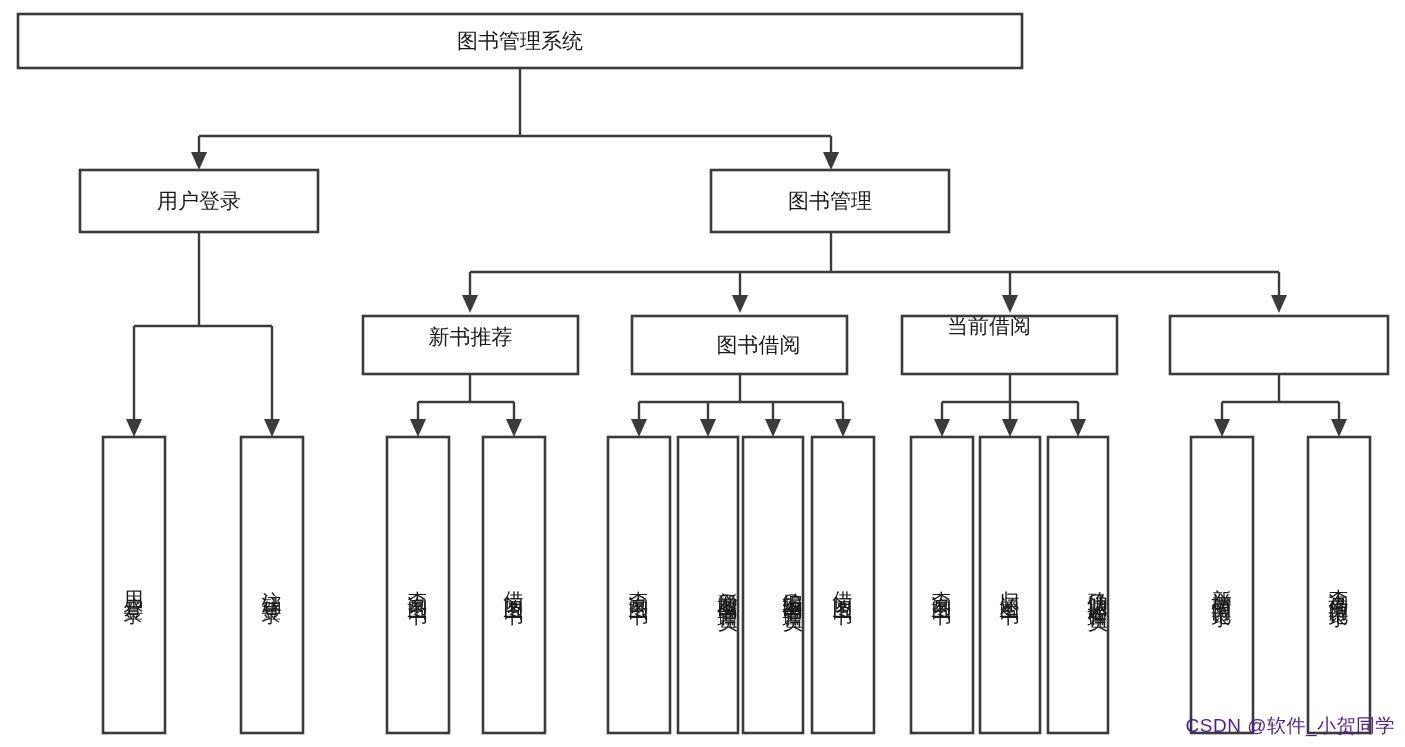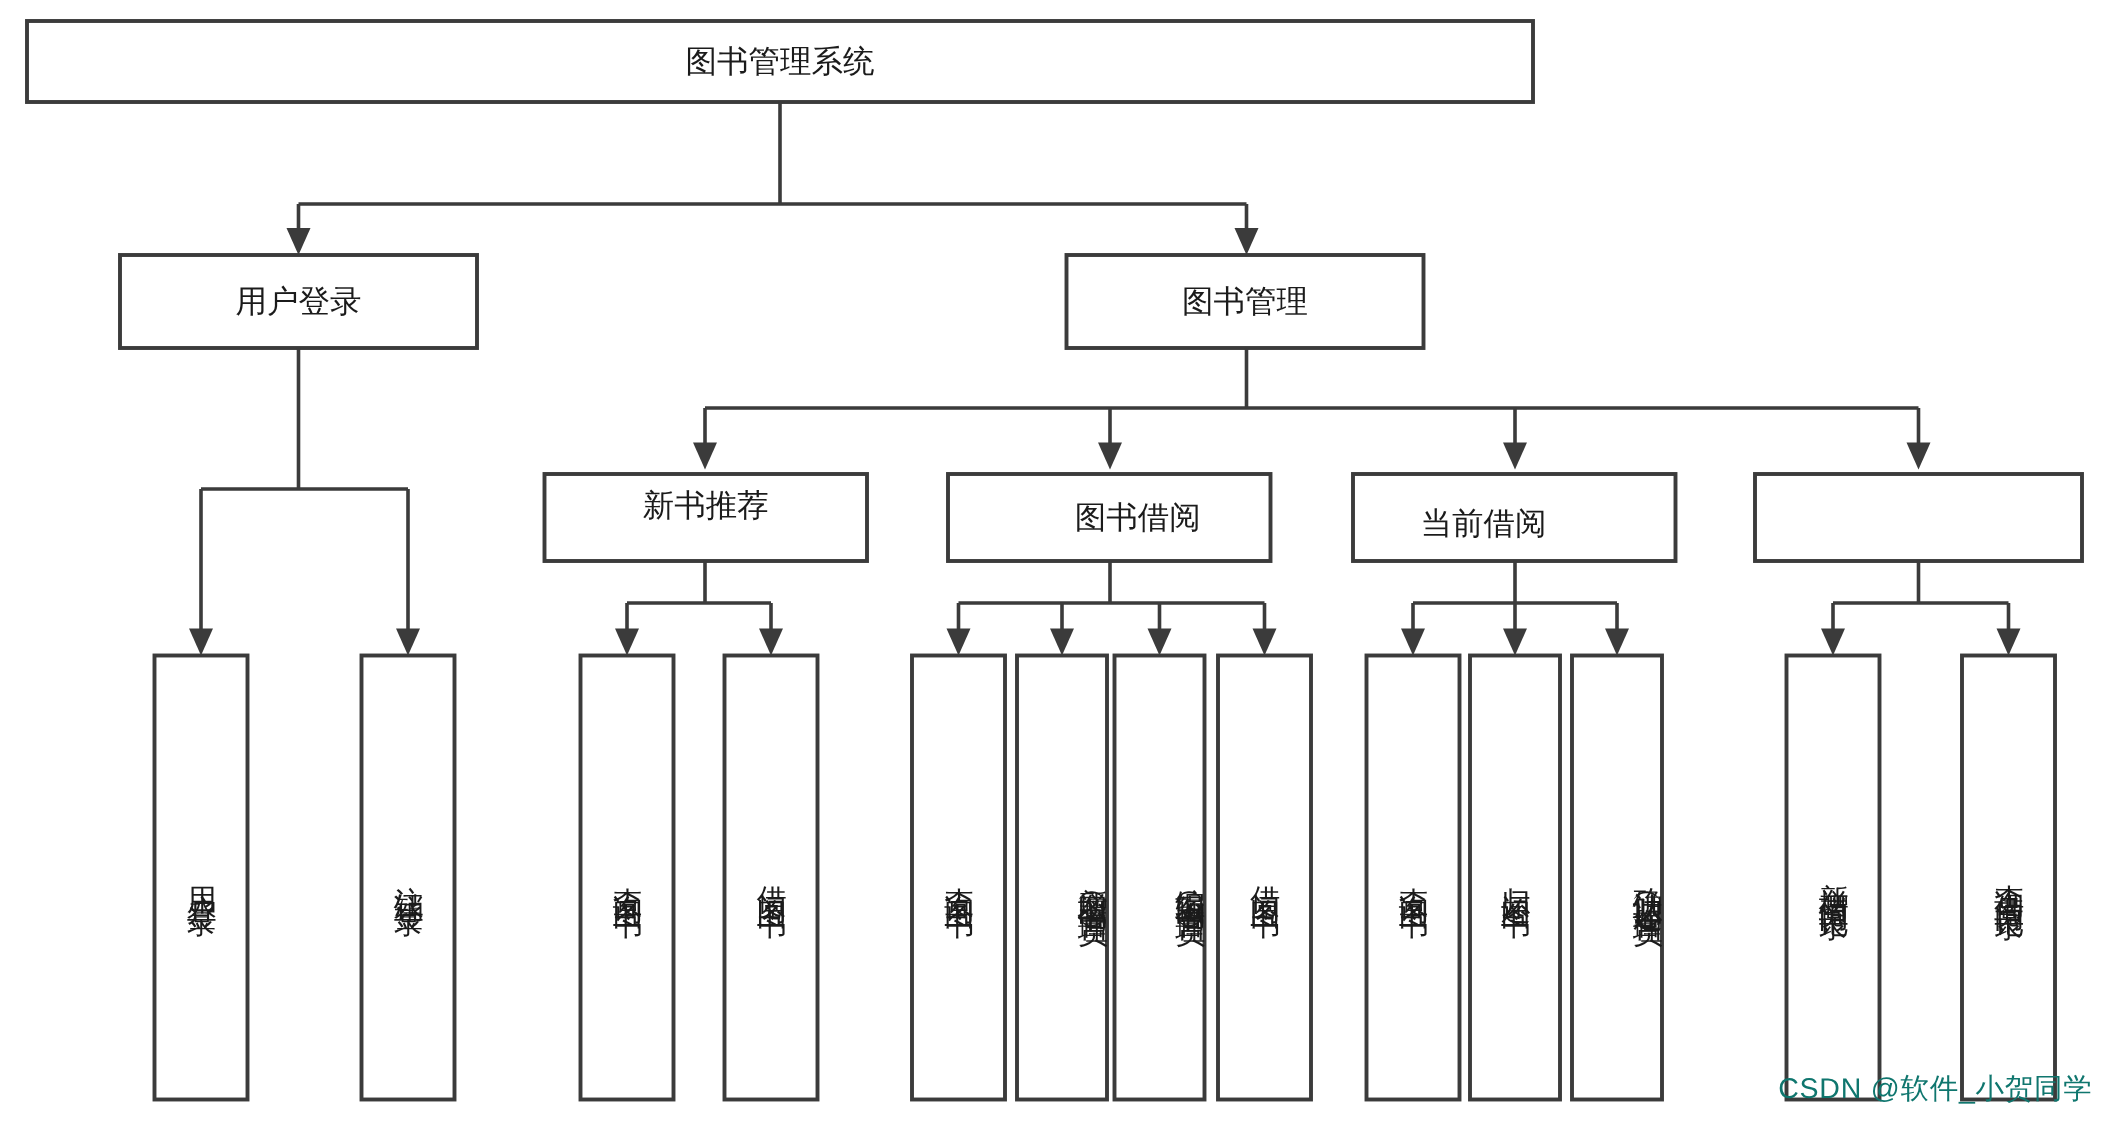--- a/index.html
+++ b/index.html
@@ -68,21 +68,21 @@
     justify-content: center;
     white-space: nowrap;
     pointer-events: none;
   }
   #watermark {
     position: absolute;
     right: 10px;
     bottom: 8px;
     font-family: "Liberation Sans", "DejaVu Sans", sans-serif;
     font-size: 19px;
-    color: #0f766e;
+    color: #4c1d95;
     white-space: nowrap;
     letter-spacing: 0.5px;
   }
 </style>
 </head>
 <body>
 
 <div id="diagram-root">
 
   <svg class="flow" viewBox="0 0 1405 747" xmlns="http://www.w3.org/2000/svg">
@@ -150,21 +150,21 @@
 
   </svg>
 
   <div class="hlabel" style="left:18px; top:14px; width:1004px; height:54px;">图书管理系统</div>
 
   <div class="hlabel" style="left:80px; top:170px; width:238px; height:62px;">用户登录</div>
   <div class="hlabel" style="left:711px; top:170px; width:238px; height:62px;">图书管理</div>
 
   <div class="hlabel" style="left:363px; top:316px; width:215px; height:42px;">新书推荐</div>
   <div class="hlabel" style="left:632px; top:316px; width:253px; height:58px;">图书借阅</div>
-  <div class="hlabel" style="left:902px; top:320px; width:174px; height:58px;">当前借阅</div>
+  <div class="hlabel" style="left:902px; top:297px; width:174px; height:58px;">当前借阅</div>
 
   <div class="vlabel" style="left:103px; top:437px; width:62px; height:296px;">用户登录</div>
   <div class="vlabel" style="left:241px; top:437px; width:62px; height:296px;">注销登录</div>
 
   <div class="vlabel" style="left:387px; top:437px; width:62px; height:296px;">查询图书</div>
   <div class="vlabel" style="left:483px; top:437px; width:62px; height:296px;">借阅图书</div>
 
   <div class="vlabel" style="left:608px; top:437px; width:62px; height:296px;">查询图书</div>
   <div class="vlabel" style="left:678px; top:437px; width:60px; height:296px; align-items:flex-start; padding-top:8px; box-sizing:border-box; letter-spacing:3px;">新增图书（管理员）</div>
   <div class="vlabel" style="left:743px; top:437px; width:60px; height:296px; align-items:flex-start; padding-top:8px; box-sizing:border-box; letter-spacing:3px;">编辑图书（管理员）</div>

